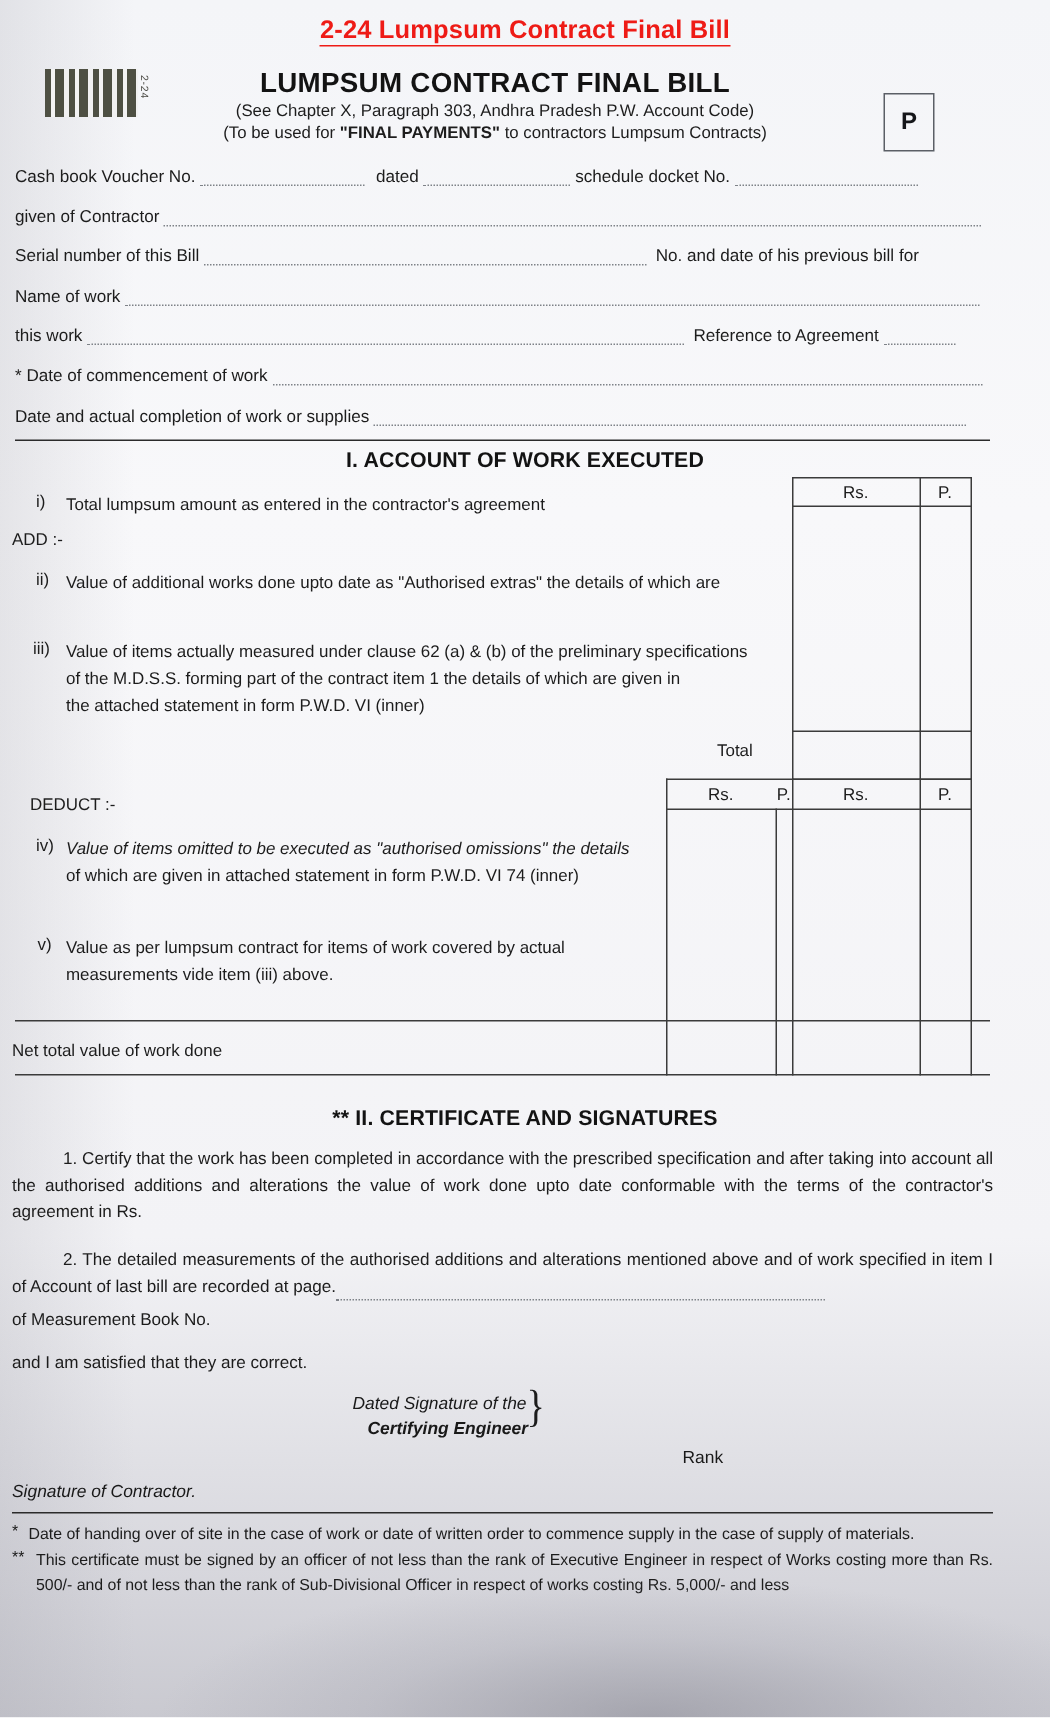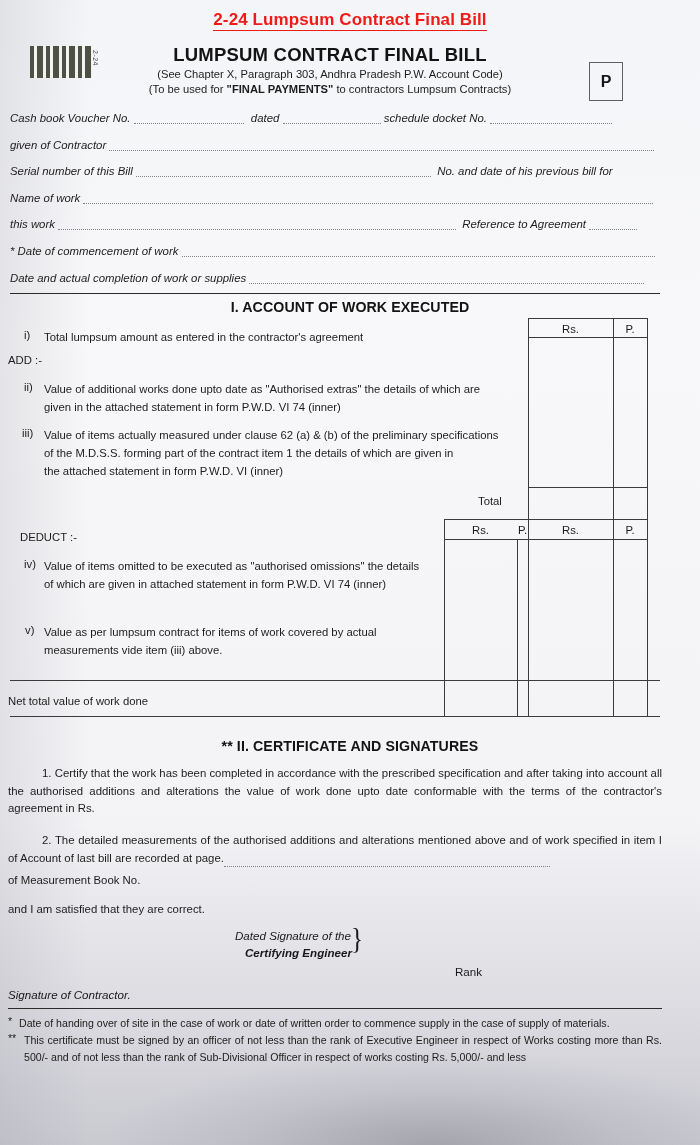--- a/index.html
+++ b/index.html
@@ -104,21 +104,21 @@
   .p-box {
     position: absolute;
     left: 589px; top: 62px;
     width: 32px; height: 37px;
     border: 1.4px solid #5b5f66;
     display: flex; align-items: center; justify-content: center;
     font-size: 16px; font-weight: bold; color: #15161a;
   }
 
   
-  .fields { position: absolute; left: 10px; top: 112px; width: 660px; font-style: italic; }
+  .fields { position: absolute; left: 10px; top: 112px; width: 660px; }
   .frow {
     position: relative;
     height: 26.6px;
     font-size: 11.4px;
     color: #1c1c1c;
     white-space: nowrap;
   }
   .frow .lbl { display: inline; }
   .dots {
     display: inline-block;
@@ -273,21 +273,20 @@
     <div class="colhead" style="left:528px; top:323px; width:85px;">Rs.</div>
     <div class="colhead" style="left:613px; top:323px; width:34px;">P.</div>
 
     <div class="item-num" style="left:24px; top:329px;">i)</div>
     <div class="body-text" style="left:44px; top:329px; width:470px;">Total lumpsum amount as entered in the contractor's agreement</div>
 
     <div class="body-text" style="left:8px; top:352px;">ADD :-</div>
 
     <div class="item-num" style="left:24px; top:381px;">ii)</div>
     <div class="body-text" style="left:44px; top:381px; width:485px;">Value of additional works done upto date as "Authorised extras" the details of which are</div>
-    <div class="body-text" style="left:44px; top:399px; width:485px;">given in the attached statement in form P.W.D. VI  74 (inner)</div>
 
     <div class="item-num" style="left:22px; top:427px;">iii)</div>
     <div class="body-text" style="left:44px; top:427px; width:492px;">Value of items actually measured under clause 62 (a) &amp; (b) of the preliminary specifications</div>
     <div class="body-text" style="left:44px; top:445px; width:485px;">of the M.D.S.S. forming part of the contract item 1 the details of which are given in</div>
     <div class="body-text" style="left:44px; top:463px; width:485px;">the attached statement in form P.W.D. VI (inner)</div>
 
     <div class="body-text" style="left:478px; top:493px;">Total</div>
 
     <div class="hline" style="left:444px; top:519px; width:204px;"></div>
     <div class="hline" style="left:444px; top:539px; width:204px;"></div>
@@ -301,21 +300,21 @@
     <div class="vline" style="left:647px; top:519px; height:198px;"></div>
 
     <div class="colhead" style="left:444px; top:524px; width:73px;">Rs.</div>
     <div class="colhead" style="left:517px; top:524px; width:11px;">P.</div>
     <div class="colhead" style="left:528px; top:524px; width:85px;">Rs.</div>
     <div class="colhead" style="left:613px; top:524px; width:34px;">P.</div>
 
     <div class="body-text" style="left:8px; top:529px;padding-left:12px;">DEDUCT :-</div>
 
     <div class="item-num" style="left:24px; top:558px;">iv)</div>
-    <div class="body-text" style="left:44px; top:558px; width:400px;">Value of items omitted to be executed as "authorised omissions" the details</div>
+    <div class="body-text" style="left:44px; top:558px; width:400px;font-style:italic;">Value of items omitted to be executed as "authorised omissions" the details</div>
     <div class="body-text" style="left:44px; top:576px; width:400px;">of which are given in attached statement in form P.W.D. VI 74 (inner)</div>
 
     <div class="item-num" style="left:25px; top:624px;">v)</div>
     <div class="body-text" style="left:44px; top:624px; width:400px;">Value as per lumpsum contract for items of work covered by actual</div>
     <div class="body-text" style="left:44px; top:642px; width:400px;">measurements vide item (iii) above.</div>
 
     <div class="body-text" style="left:8px; top:693px;">Net total value of work done</div>
 
     <div class="sec-head" style="top:738px;">** II. CERTIFICATE AND SIGNATURES</div>
 

